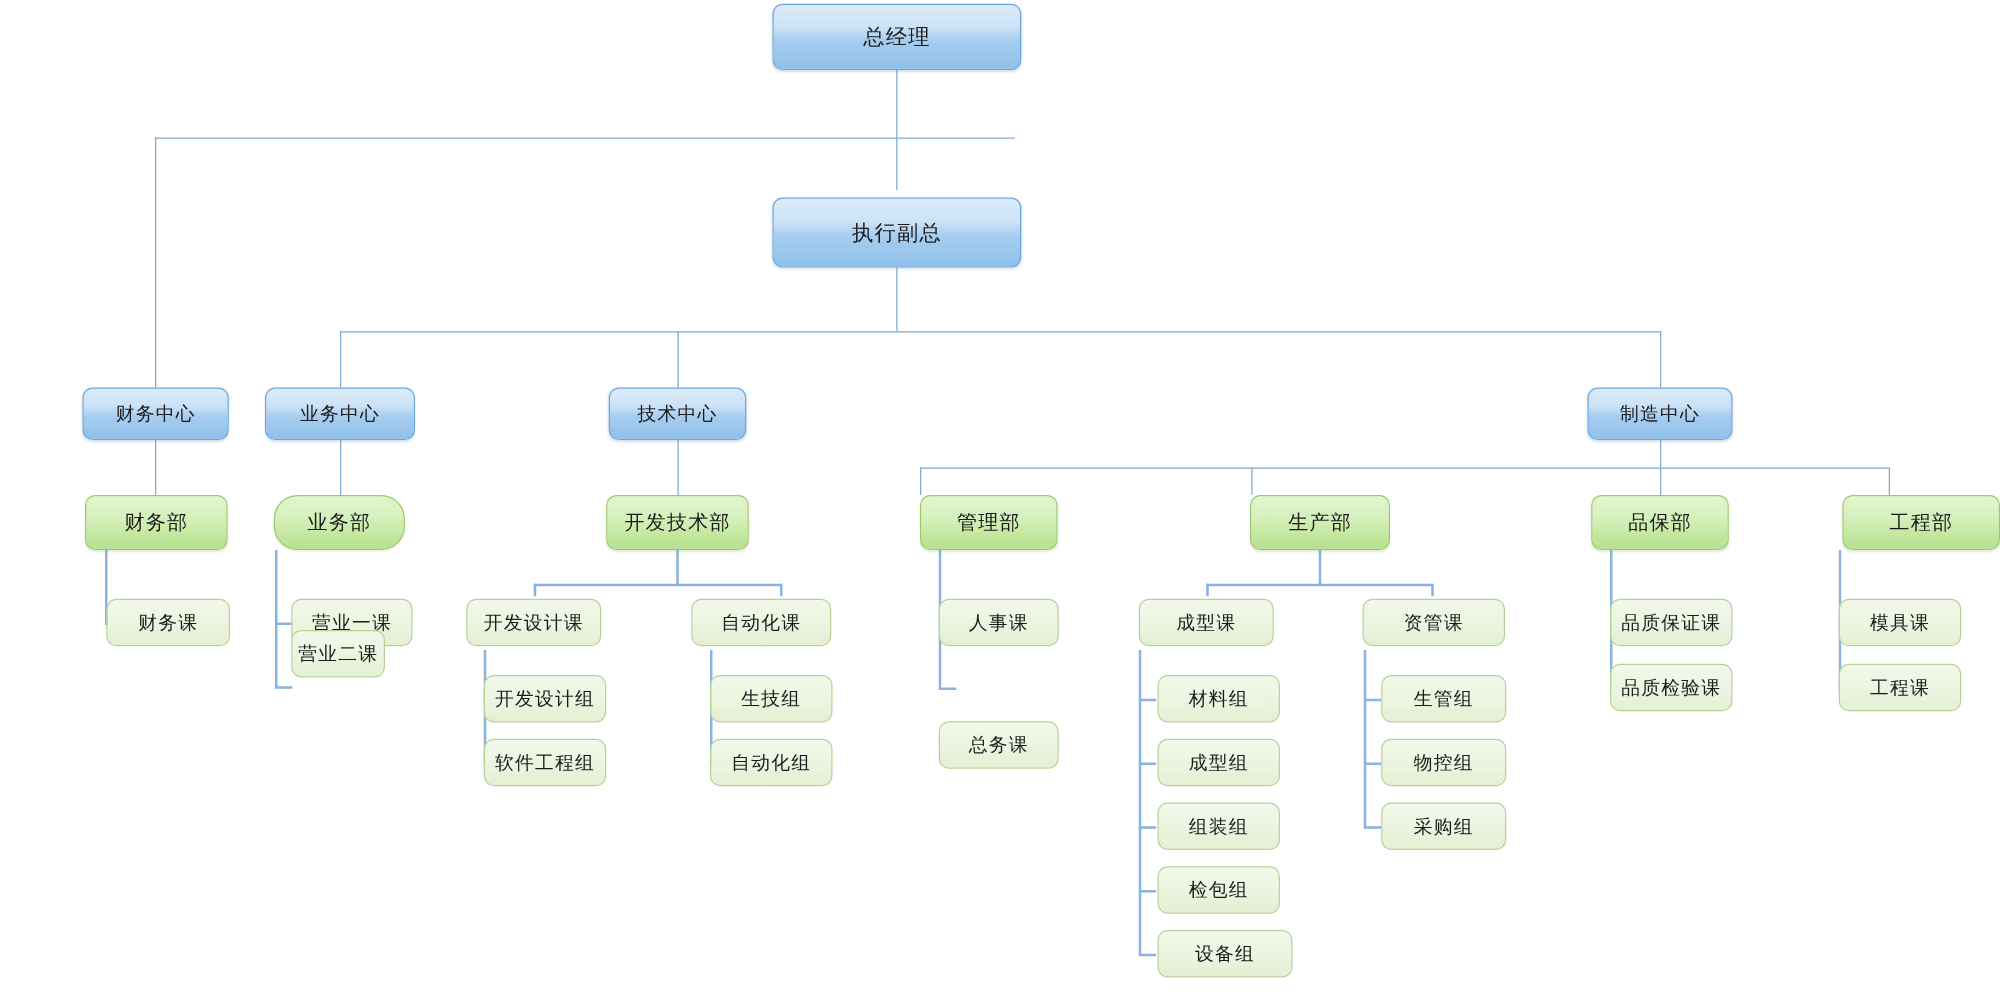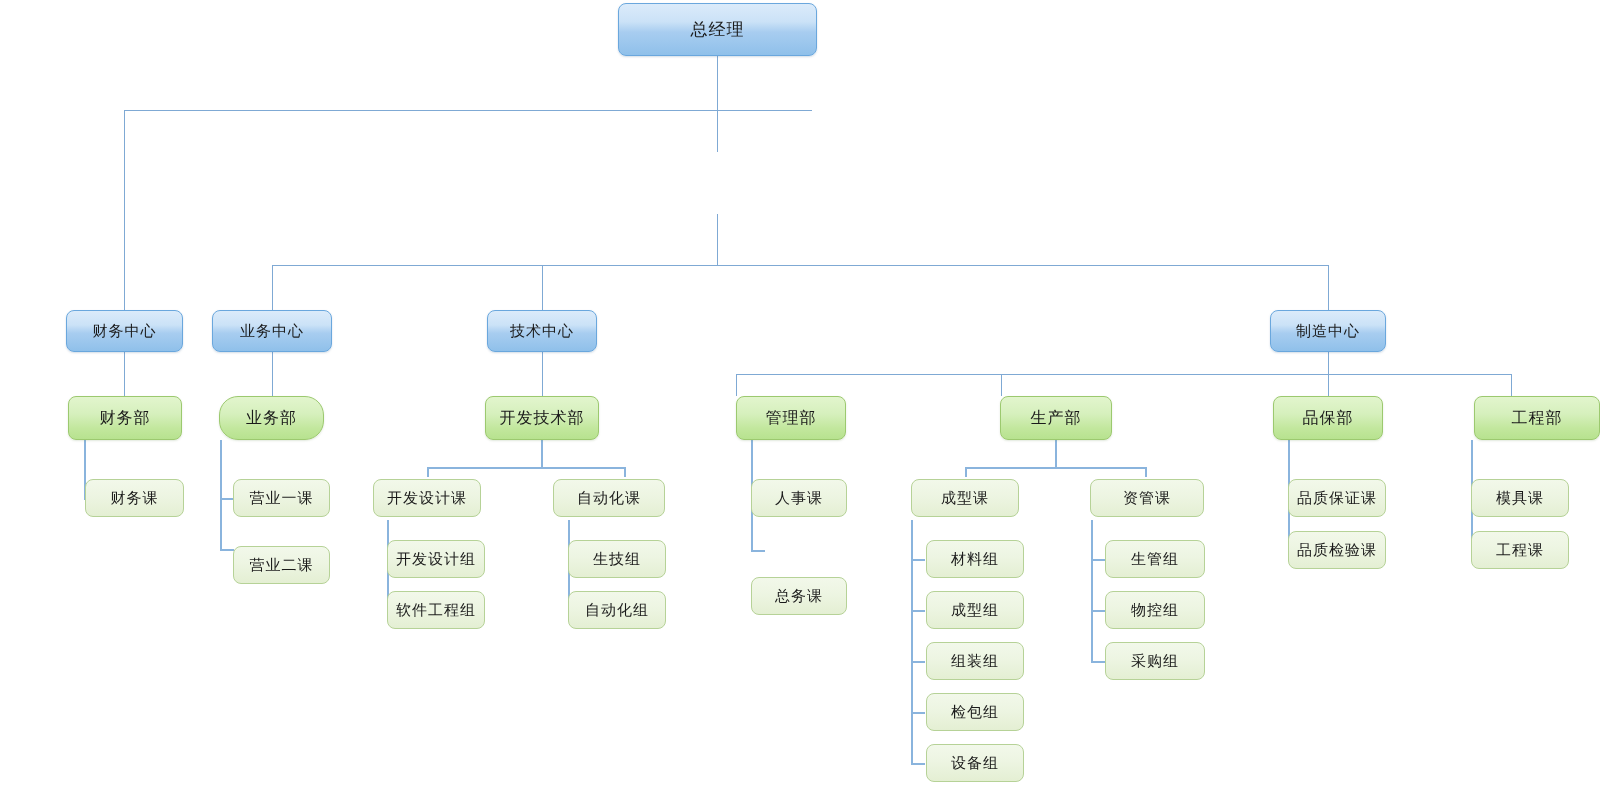--- a/index.html
+++ b/index.html
@@ -127,59 +127,60 @@
   <div class="ln thick-h" style="left:1288px;top:498px;width:14px;"></div>
   <div class="ln thick-h" style="left:1288px;top:550px;width:14px;"></div>
 
   <div class="ln thick-v" style="left:1471px;top:440px;height:111px;"></div>
   <div class="ln thick-h" style="left:1471px;top:498px;width:14px;"></div>
   <div class="ln thick-h" style="left:1471px;top:550px;width:14px;"></div>
 
   <div class="node blue" style="left:618px;top:3px;width:199px;height:53px;">总经理</div>
 
 
+  <div class="node blue" style="left:618px;top:158px;width:199px;height:56px;">执行副总</div>
 
   <div class="node blue small" style="left:66px;top:310px;width:117px;height:42px;">财务中心</div>
   <div class="node blue small" style="left:212px;top:310px;width:120px;height:42px;">业务中心</div>
   <div class="node blue small" style="left:487px;top:310px;width:110px;height:42px;">技术中心</div>
   <div class="node blue small" style="left:1270px;top:310px;width:116px;height:42px;">制造中心</div>
 
   <div class="node green" style="left:68px;top:396px;width:114px;height:44px;">财务部</div>
   <div class="node green" style="left:219px;top:396px;width:105px;height:44px;border-radius:19px;">业务部</div>
   <div class="node green" style="left:485px;top:396px;width:114px;height:44px;">开发技术部</div>
   <div class="node green" style="left:736px;top:396px;width:110px;height:44px;">管理部</div>
   <div class="node green" style="left:1000px;top:396px;width:112px;height:44px;">生产部</div>
   <div class="node green" style="left:1273px;top:396px;width:110px;height:44px;">品保部</div>
   <div class="node green" style="left:1474px;top:396px;width:126px;height:44px;">工程部</div>
 
   <div class="node leaf" style="left:85px;top:479px;width:99px;height:38px;">财务课</div>
 
   <div class="node leaf" style="left:233px;top:479px;width:97px;height:38px;">营业一课</div>
-  <div class="node leaf" style="left:233px;top:546px;width:97px;height:38px;">营业二课</div>
+  <div class="node leaf" style="left:233px;top:504px;width:75px;height:38px;">营业二课</div>
 
   <div class="node leaf" style="left:373px;top:479px;width:108px;height:38px;">开发设计课</div>
   <div class="node leaf" style="left:553px;top:479px;width:112px;height:38px;">自动化课</div>
 
   <div class="node leaf" style="left:387px;top:540px;width:98px;height:38px;">开发设计组</div>
   <div class="node leaf" style="left:387px;top:591px;width:98px;height:38px;">软件工程组</div>
 
   <div class="node leaf" style="left:568px;top:540px;width:98px;height:38px;">生技组</div>
   <div class="node leaf" style="left:568px;top:591px;width:98px;height:38px;">自动化组</div>
 
   <div class="node leaf" style="left:751px;top:479px;width:96px;height:38px;">人事课</div>
   <div class="node leaf" style="left:751px;top:531px;width:96px;height:38px;margin-top:46px;">总务课</div>
 
   <div class="node leaf" style="left:911px;top:479px;width:108px;height:38px;">成型课</div>
   <div class="node leaf" style="left:1090px;top:479px;width:114px;height:38px;">资管课</div>
 
   <div class="node leaf" style="left:926px;top:540px;width:98px;height:38px;">材料组</div>
   <div class="node leaf" style="left:926px;top:591px;width:98px;height:38px;">成型组</div>
   <div class="node leaf" style="left:926px;top:642px;width:98px;height:38px;">组装组</div>
   <div class="node leaf" style="left:926px;top:693px;width:98px;height:38px;">检包组</div>
-  <div class="node leaf" style="left:926px;top:744px;width:98px;height:38px;">设备组</div>
+  <div class="node leaf" style="left:926px;top:744px;width:108px;height:38px;">设备组</div>
 
   <div class="node leaf" style="left:1105px;top:540px;width:100px;height:38px;">生管组</div>
   <div class="node leaf" style="left:1105px;top:591px;width:100px;height:38px;">物控组</div>
   <div class="node leaf" style="left:1105px;top:642px;width:100px;height:38px;">采购组</div>
 
   <div class="node leaf" style="left:1288px;top:479px;width:98px;height:38px;">品质保证课</div>
   <div class="node leaf" style="left:1288px;top:531px;width:98px;height:38px;">品质检验课</div>
 
   <div class="node leaf" style="left:1471px;top:479px;width:98px;height:38px;">模具课</div>
   <div class="node leaf" style="left:1471px;top:531px;width:98px;height:38px;">工程课</div>

